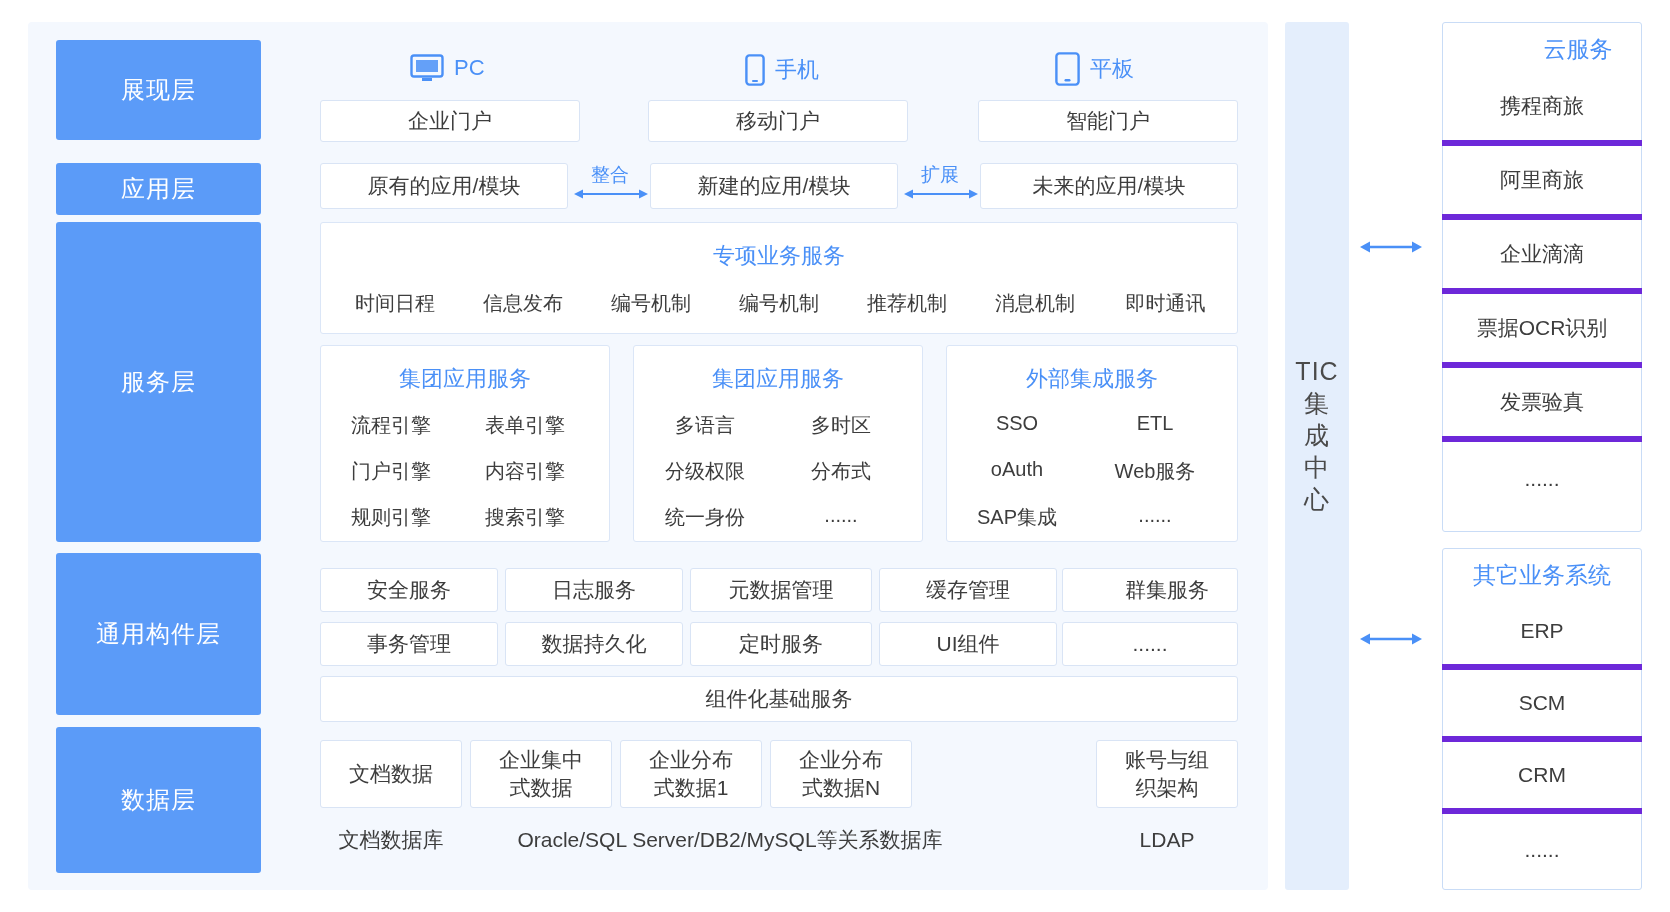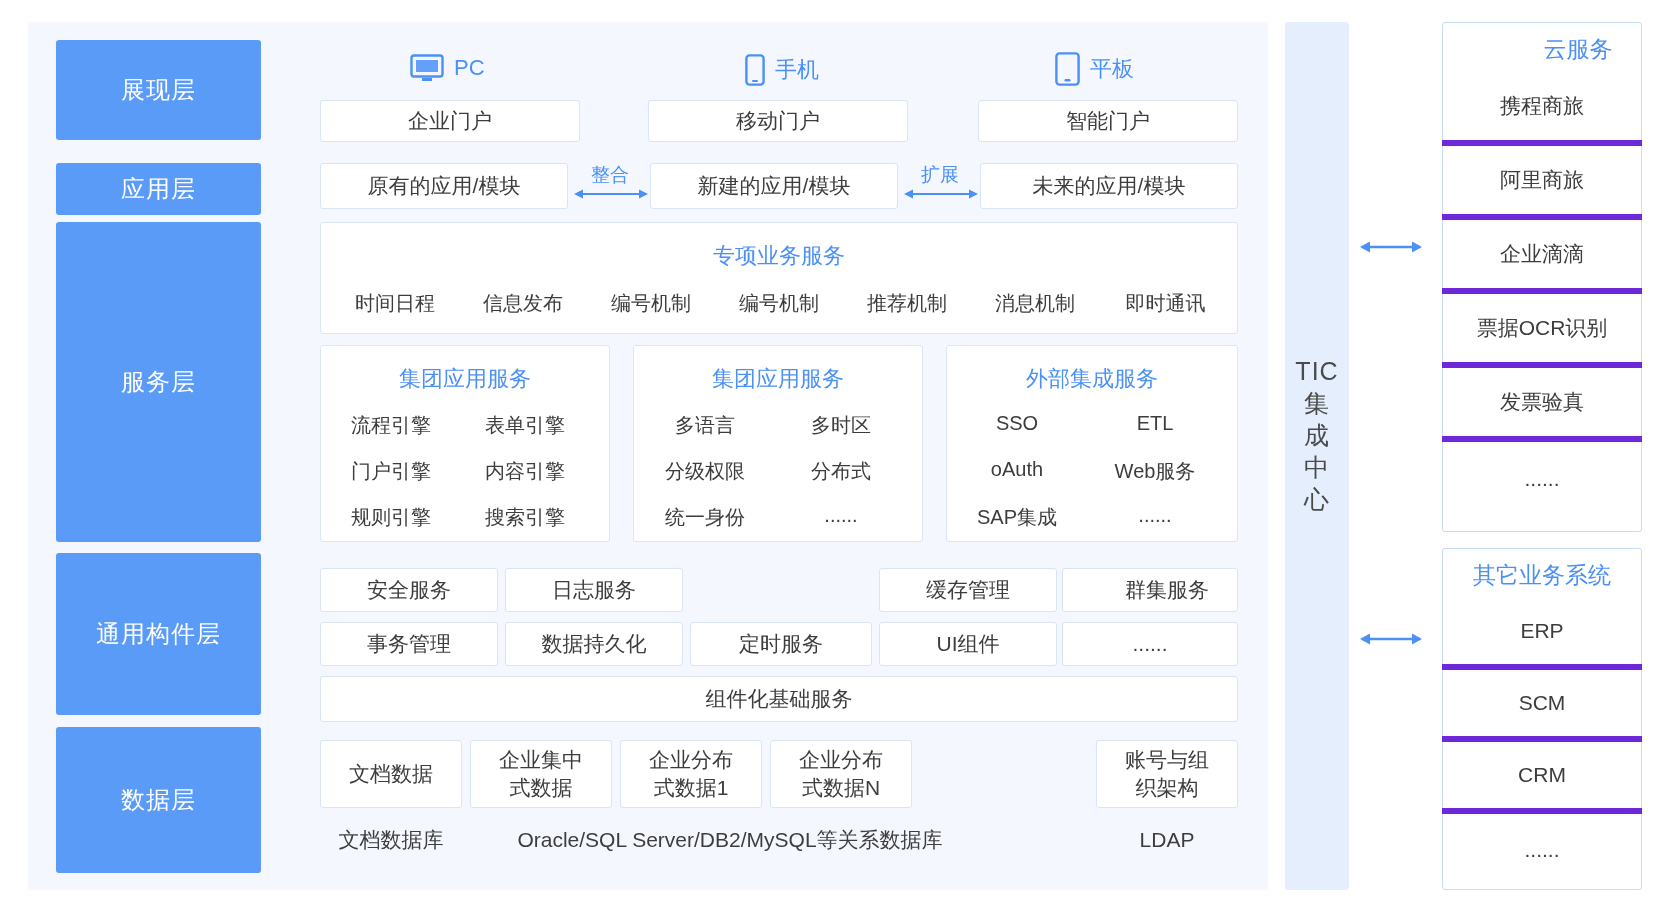--- a/index.html
+++ b/index.html
@@ -308,20 +308,23 @@
   <div class="chip-text" style="left:1100px;top:458px;width:110px;">Web服务</div>
   <div class="chip-text" style="left:962px;top:504px;width:110px;">SAP集成</div>
   <div class="chip-text" style="left:1100px;top:504px;width:110px;">......</div>
 
   <div class="white-box" style="left:320px;top:568px;width:178px;height:44px;">
     <span>安全服务</span>
   </div>
   <div class="white-box" style="left:505px;top:568px;width:178px;height:44px;">
     <span>日志服务</span>
   </div>
+  <div class="white-box" style="left:690px;top:568px;width:182px;height:44px;">
+    <span>元数据管理</span>
+  </div>
   <div class="white-box" style="left:879px;top:568px;width:178px;height:44px;">
     <span>缓存管理</span>
   </div>
   <div class="white-box" style="left:1062px;top:568px;width:176px;height:44px;padding-left:34px;">
     <span>群集服务</span>
   </div>
 
   <div class="white-box" style="left:320px;top:622px;width:178px;height:44px;">
     <span>事务管理</span>
   </div>

